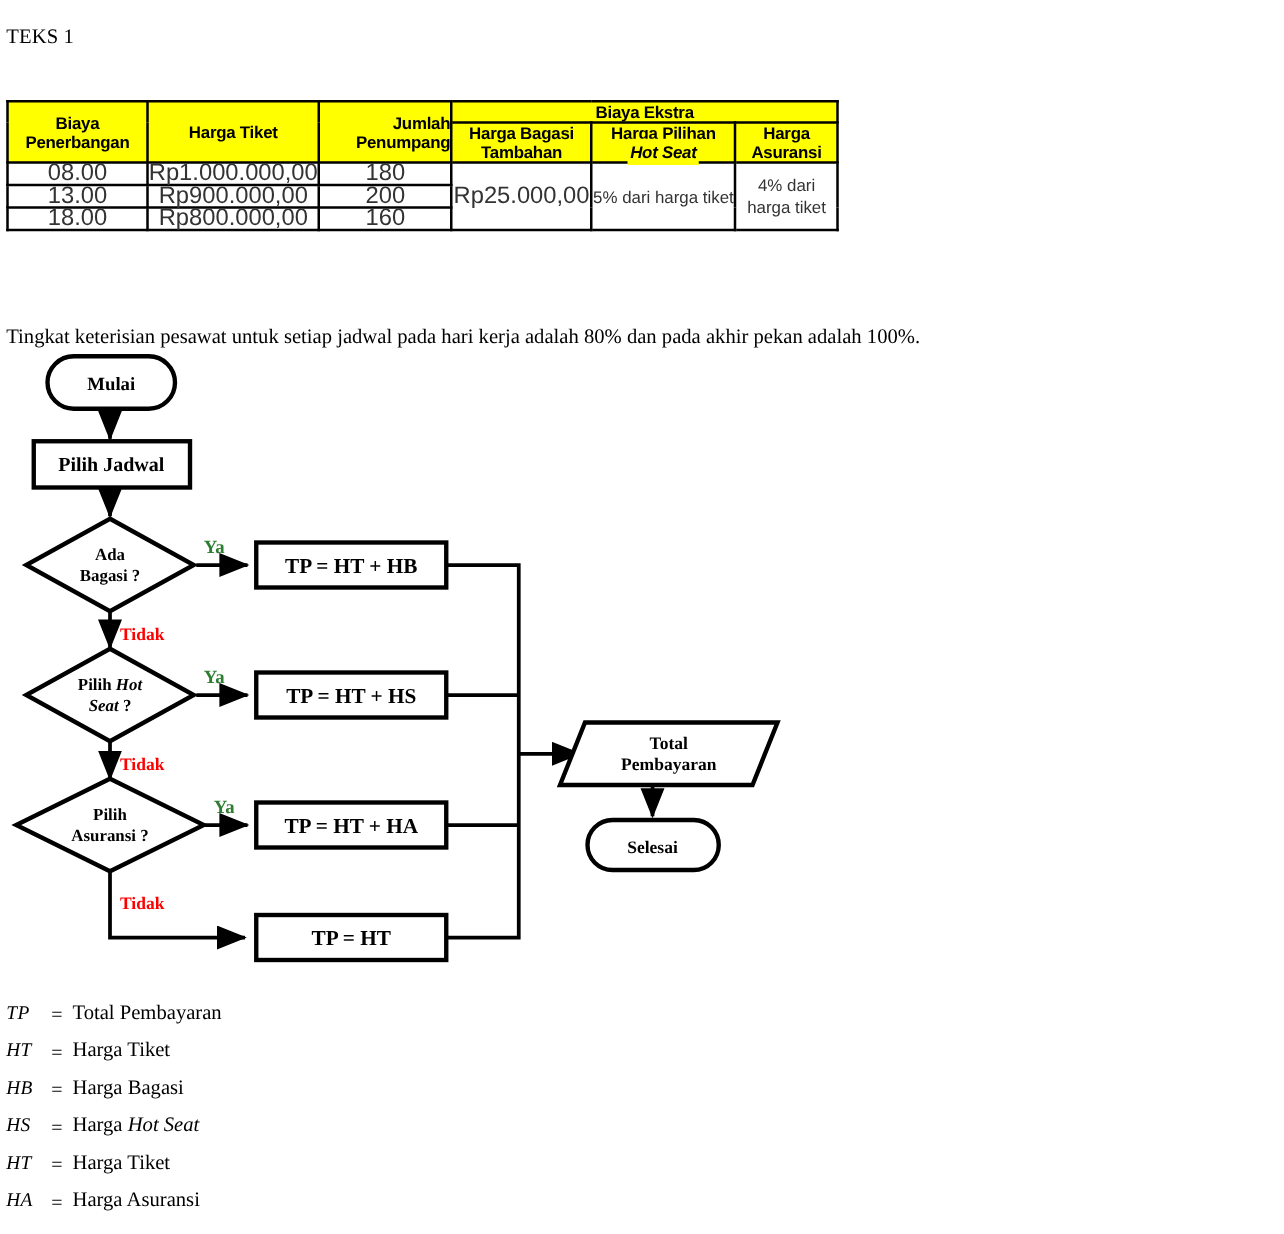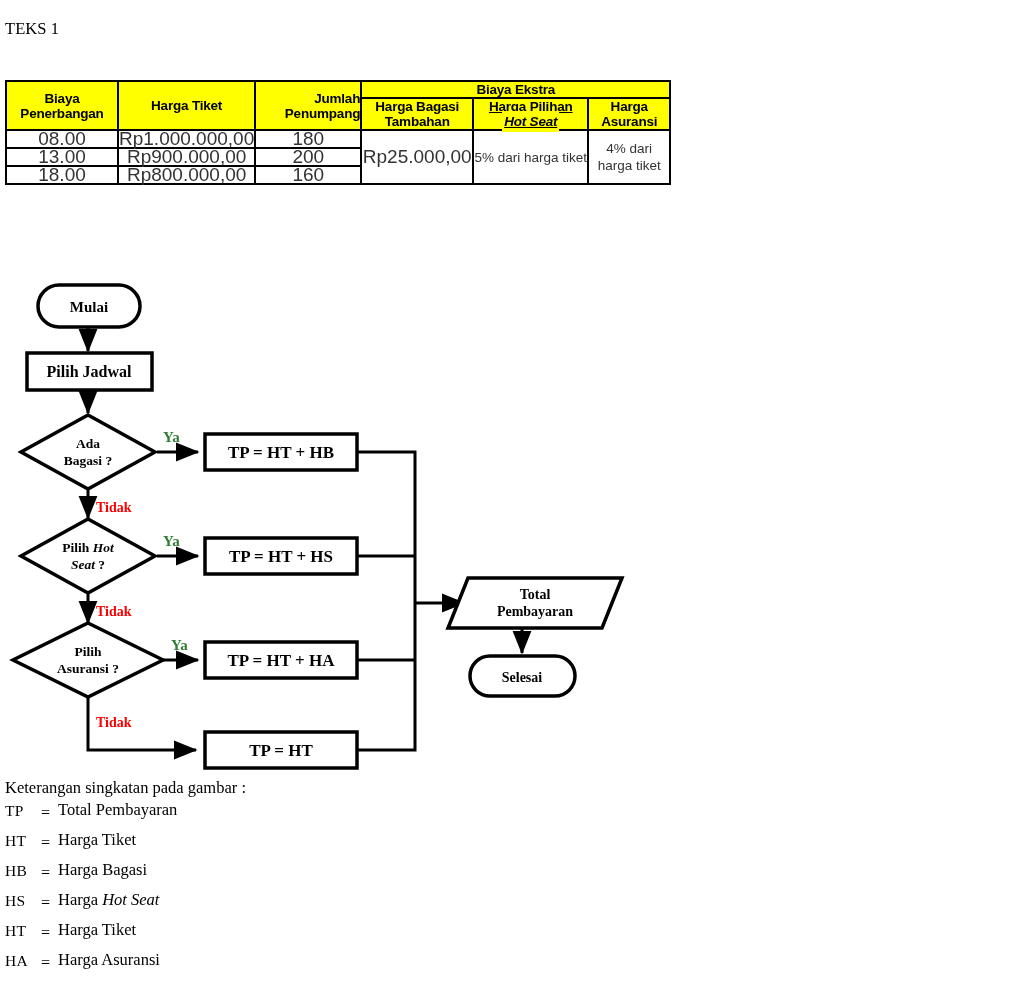--- a/index.html
+++ b/index.html
@@ -18,31 +18,31 @@
   .tbl{position:absolute;left:5px;top:80px;border-collapse:collapse;
        font-family:"Liberation Sans",sans-serif;}
   .tbl td,.tbl th{border:2px solid #000;padding:0;}
   .hd{background:#ffff00;font-weight:bold;font-size:13.5px;text-align:center;
       line-height:15px;padding:3px 2px;letter-spacing:-0.2px;}
   .hd.it{font-style:italic;}
   .cell{background:#ffffff;font-size:19px;text-align:center;color:#333;
         line-height:16px;padding:4px 3px;font-family:"Liberation Sans",sans-serif;}
   .cell.small{font-size:13.5px;line-height:17px;}
   .w1{width:110px;} .w2{width:120px;} .w3{width:104px;text-align:right;}
-  .w4{width:110px;} .w5{width:113px;text-decoration:underline;} .w6{width:80px;}
+  .w4{width:110px;} .w5{width:113px;} .w6{width:80px;}
 
   
   .flow{position:absolute;left:0;top:275px;width:700px;height:510px;}
   .flow svg{display:block;}
 
   
   .legend{position:absolute;left:5px;top:800px;width:420px;}
   .leg-row{position:relative;height:30px;}
   .abbr{position:absolute;left:0;top:2px;font-family:"Liberation Serif",serif;
-        font-size:15.5px;letter-spacing:.3px;}
+        font-style:italic;font-size:15.5px;letter-spacing:.3px;}
   .eq{position:absolute;left:36px;top:4px;font-size:16px;}
   .def{position:absolute;left:53px;top:0;font-size:16.5px;white-space:nowrap;}
   .def i{font-style:italic;}
 </style>
 </head>
 <body>
 
 <div class="page">
 
   <div class="teks-title">TEKS 1</div>
@@ -79,20 +79,21 @@
         <td class="cell">200</td>
       </tr>
       <tr>
         <td class="cell">18.00</td>
         <td class="cell">Rp800.000,00</td>
         <td class="cell">160</td>
       </tr>
     </tbody>
   </table>
 
+  <div class="occupancy">Tingkat keterisian pesawat untuk setiap jadwal pada hari kerja adalah 80% dan pada akhir pekan adalah 100%.</div>
 
   <div class="flow">
     <svg width="700" height="510" viewBox="0 0 700 510" xmlns="http://www.w3.org/2000/svg">
       <defs>
         <marker id="ah" markerWidth="9" markerHeight="9" refX="7.5" refY="3.2" orient="auto" markerUnits="strokeWidth">
           <path d="M0,0 L8,3.2 L0,6.4 z" fill="#000"></path>
         </marker>
       </defs>
 
       <g stroke="#000" fill="none" stroke-width="3">
@@ -164,21 +165,20 @@
       <text x="163" y="167" font-family="Liberation Serif, serif" font-size="15" font-weight="bold" fill="#2f7d32">Ya</text>
       <text x="163" y="271" font-family="Liberation Serif, serif" font-size="15" font-weight="bold" fill="#2f7d32">Ya</text>
       <text x="171" y="375" font-family="Liberation Serif, serif" font-size="15" font-weight="bold" fill="#2f7d32">Ya</text>
 
       <text x="96" y="237" font-family="Liberation Serif, serif" font-size="14" font-weight="bold" fill="#ff0000">Tidak</text>
       <text x="96" y="341" font-family="Liberation Serif, serif" font-size="14" font-weight="bold" fill="#ff0000">Tidak</text>
       <text x="96" y="452" font-family="Liberation Serif, serif" font-size="14" font-weight="bold" fill="#ff0000">Tidak</text>
     </svg>
   </div>
 
-  <div class="legend-title">Keterangan singkatan pada gambar :</div>
 
   <div class="legend">
     <div class="leg-row">
       <span class="abbr">TP</span>
       <span class="eq">=</span>
       <span class="def">Total Pembayaran</span>
     </div>
     <div class="leg-row">
       <span class="abbr">HT</span>
       <span class="eq">=</span>

